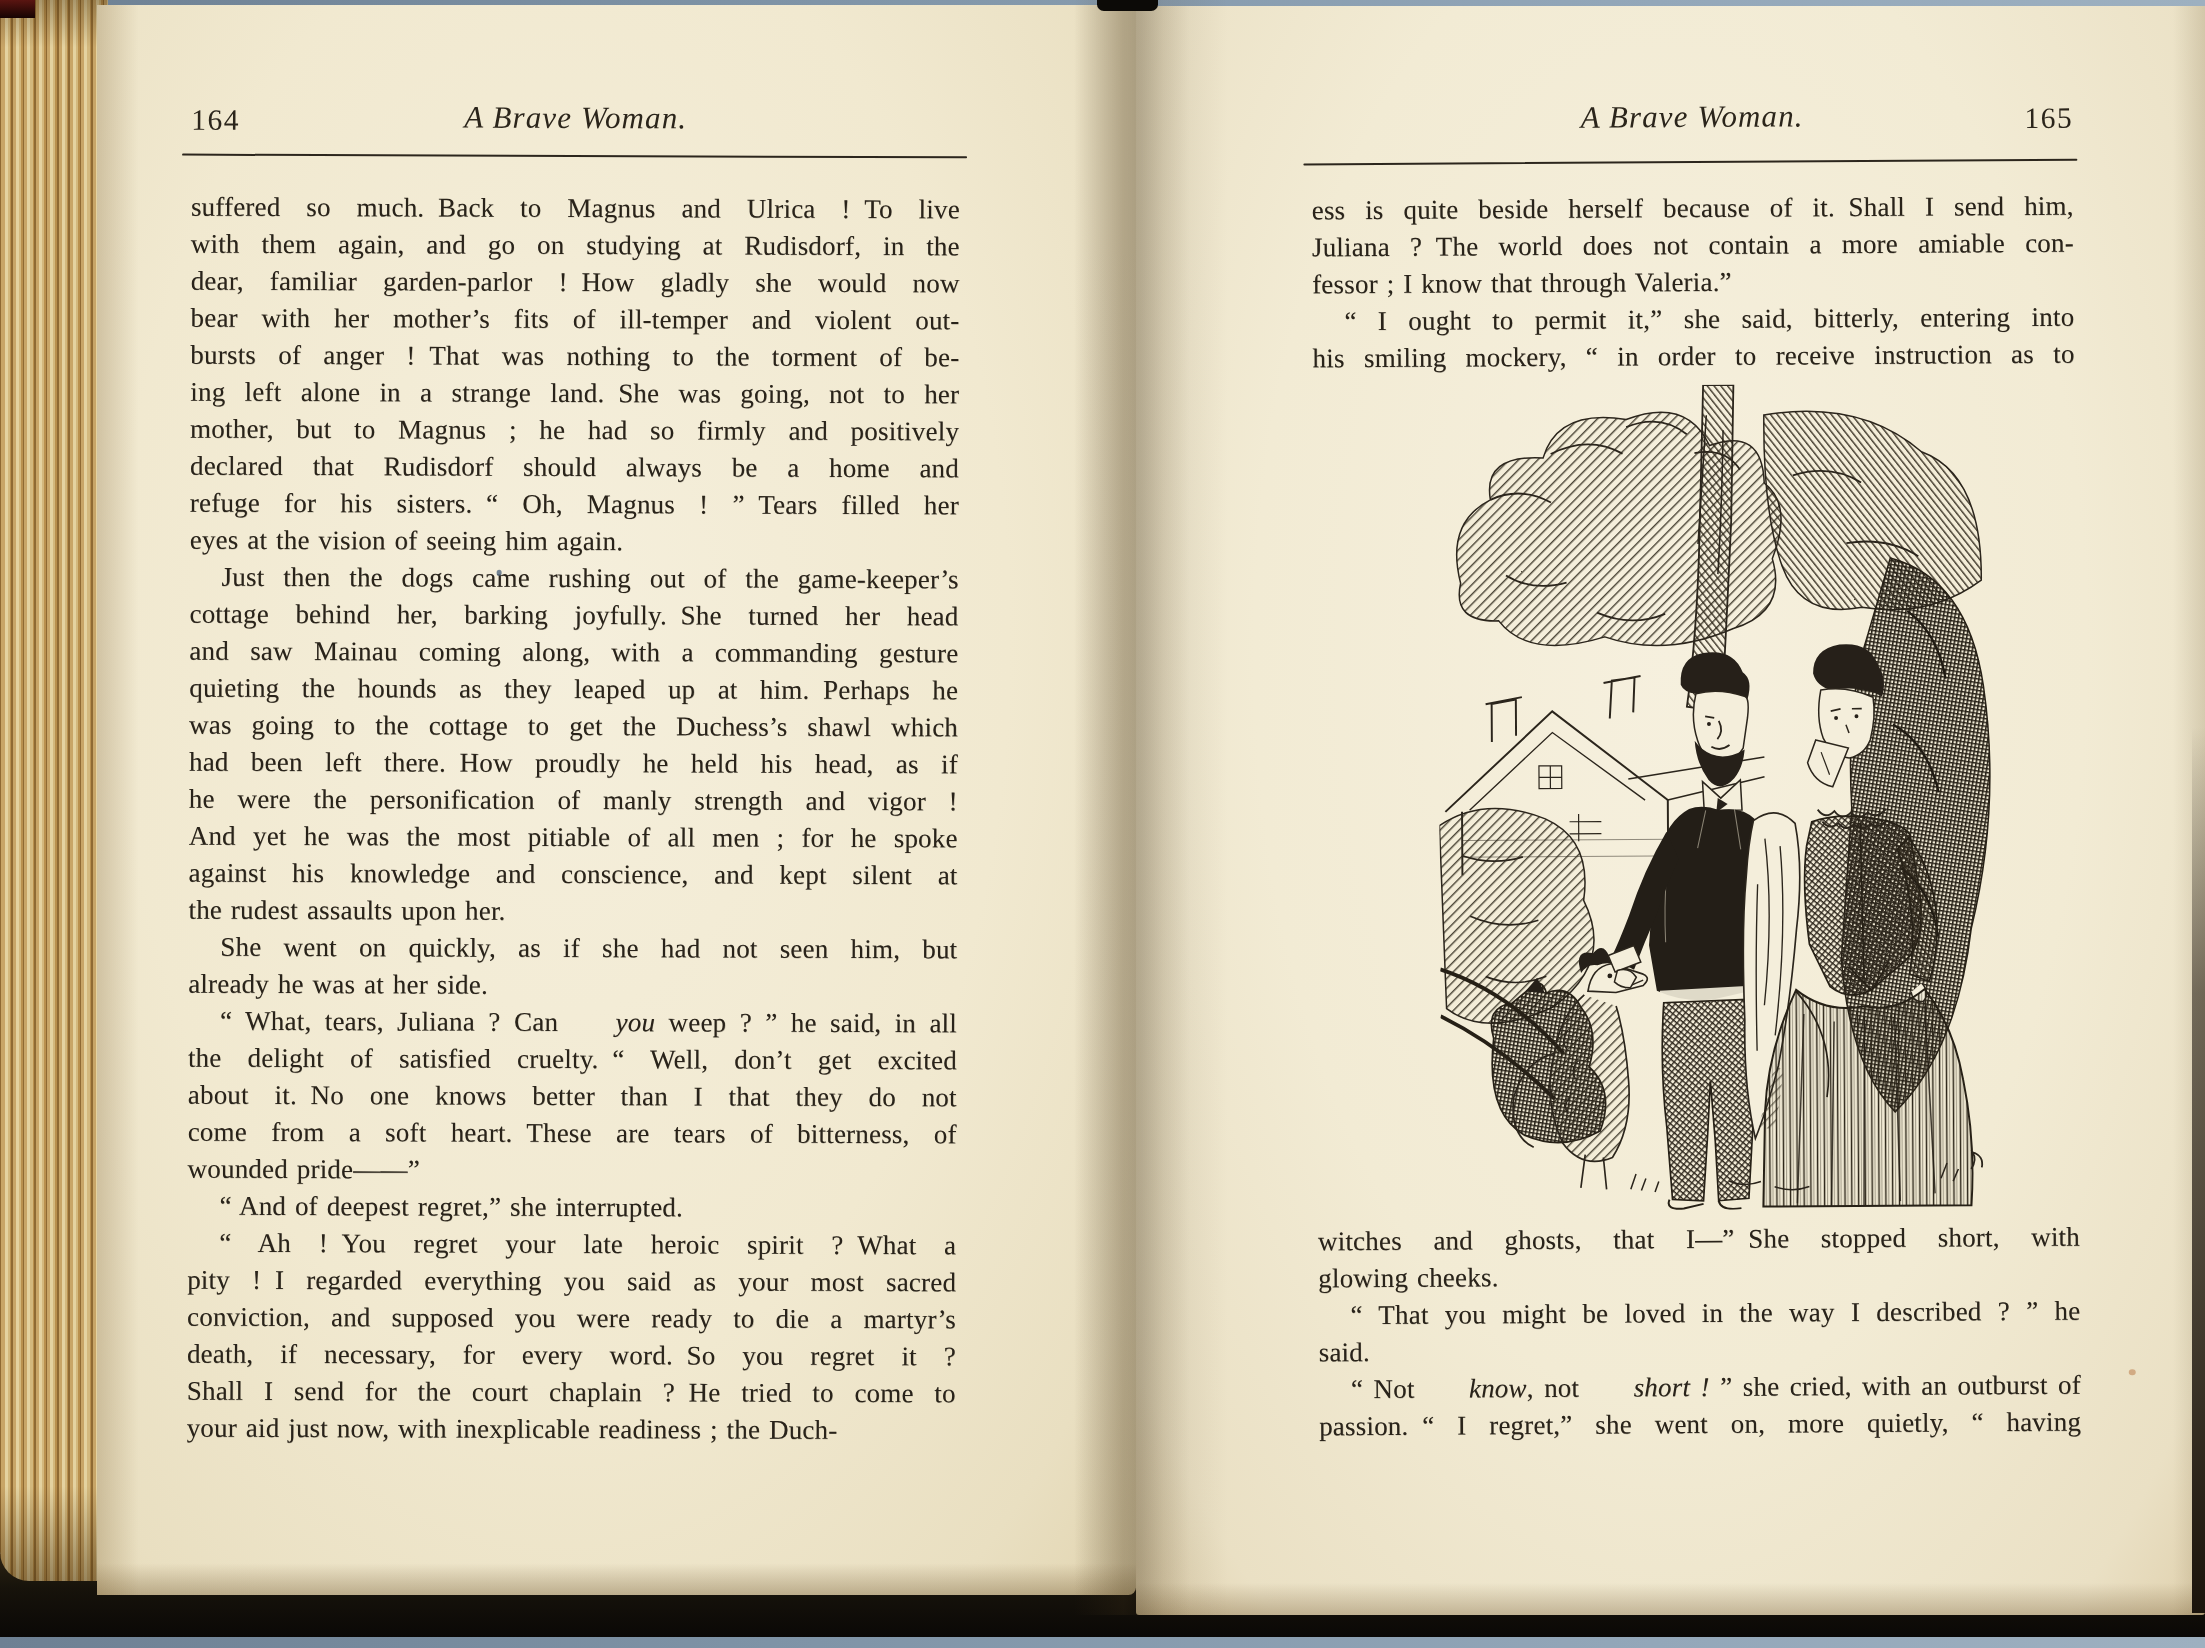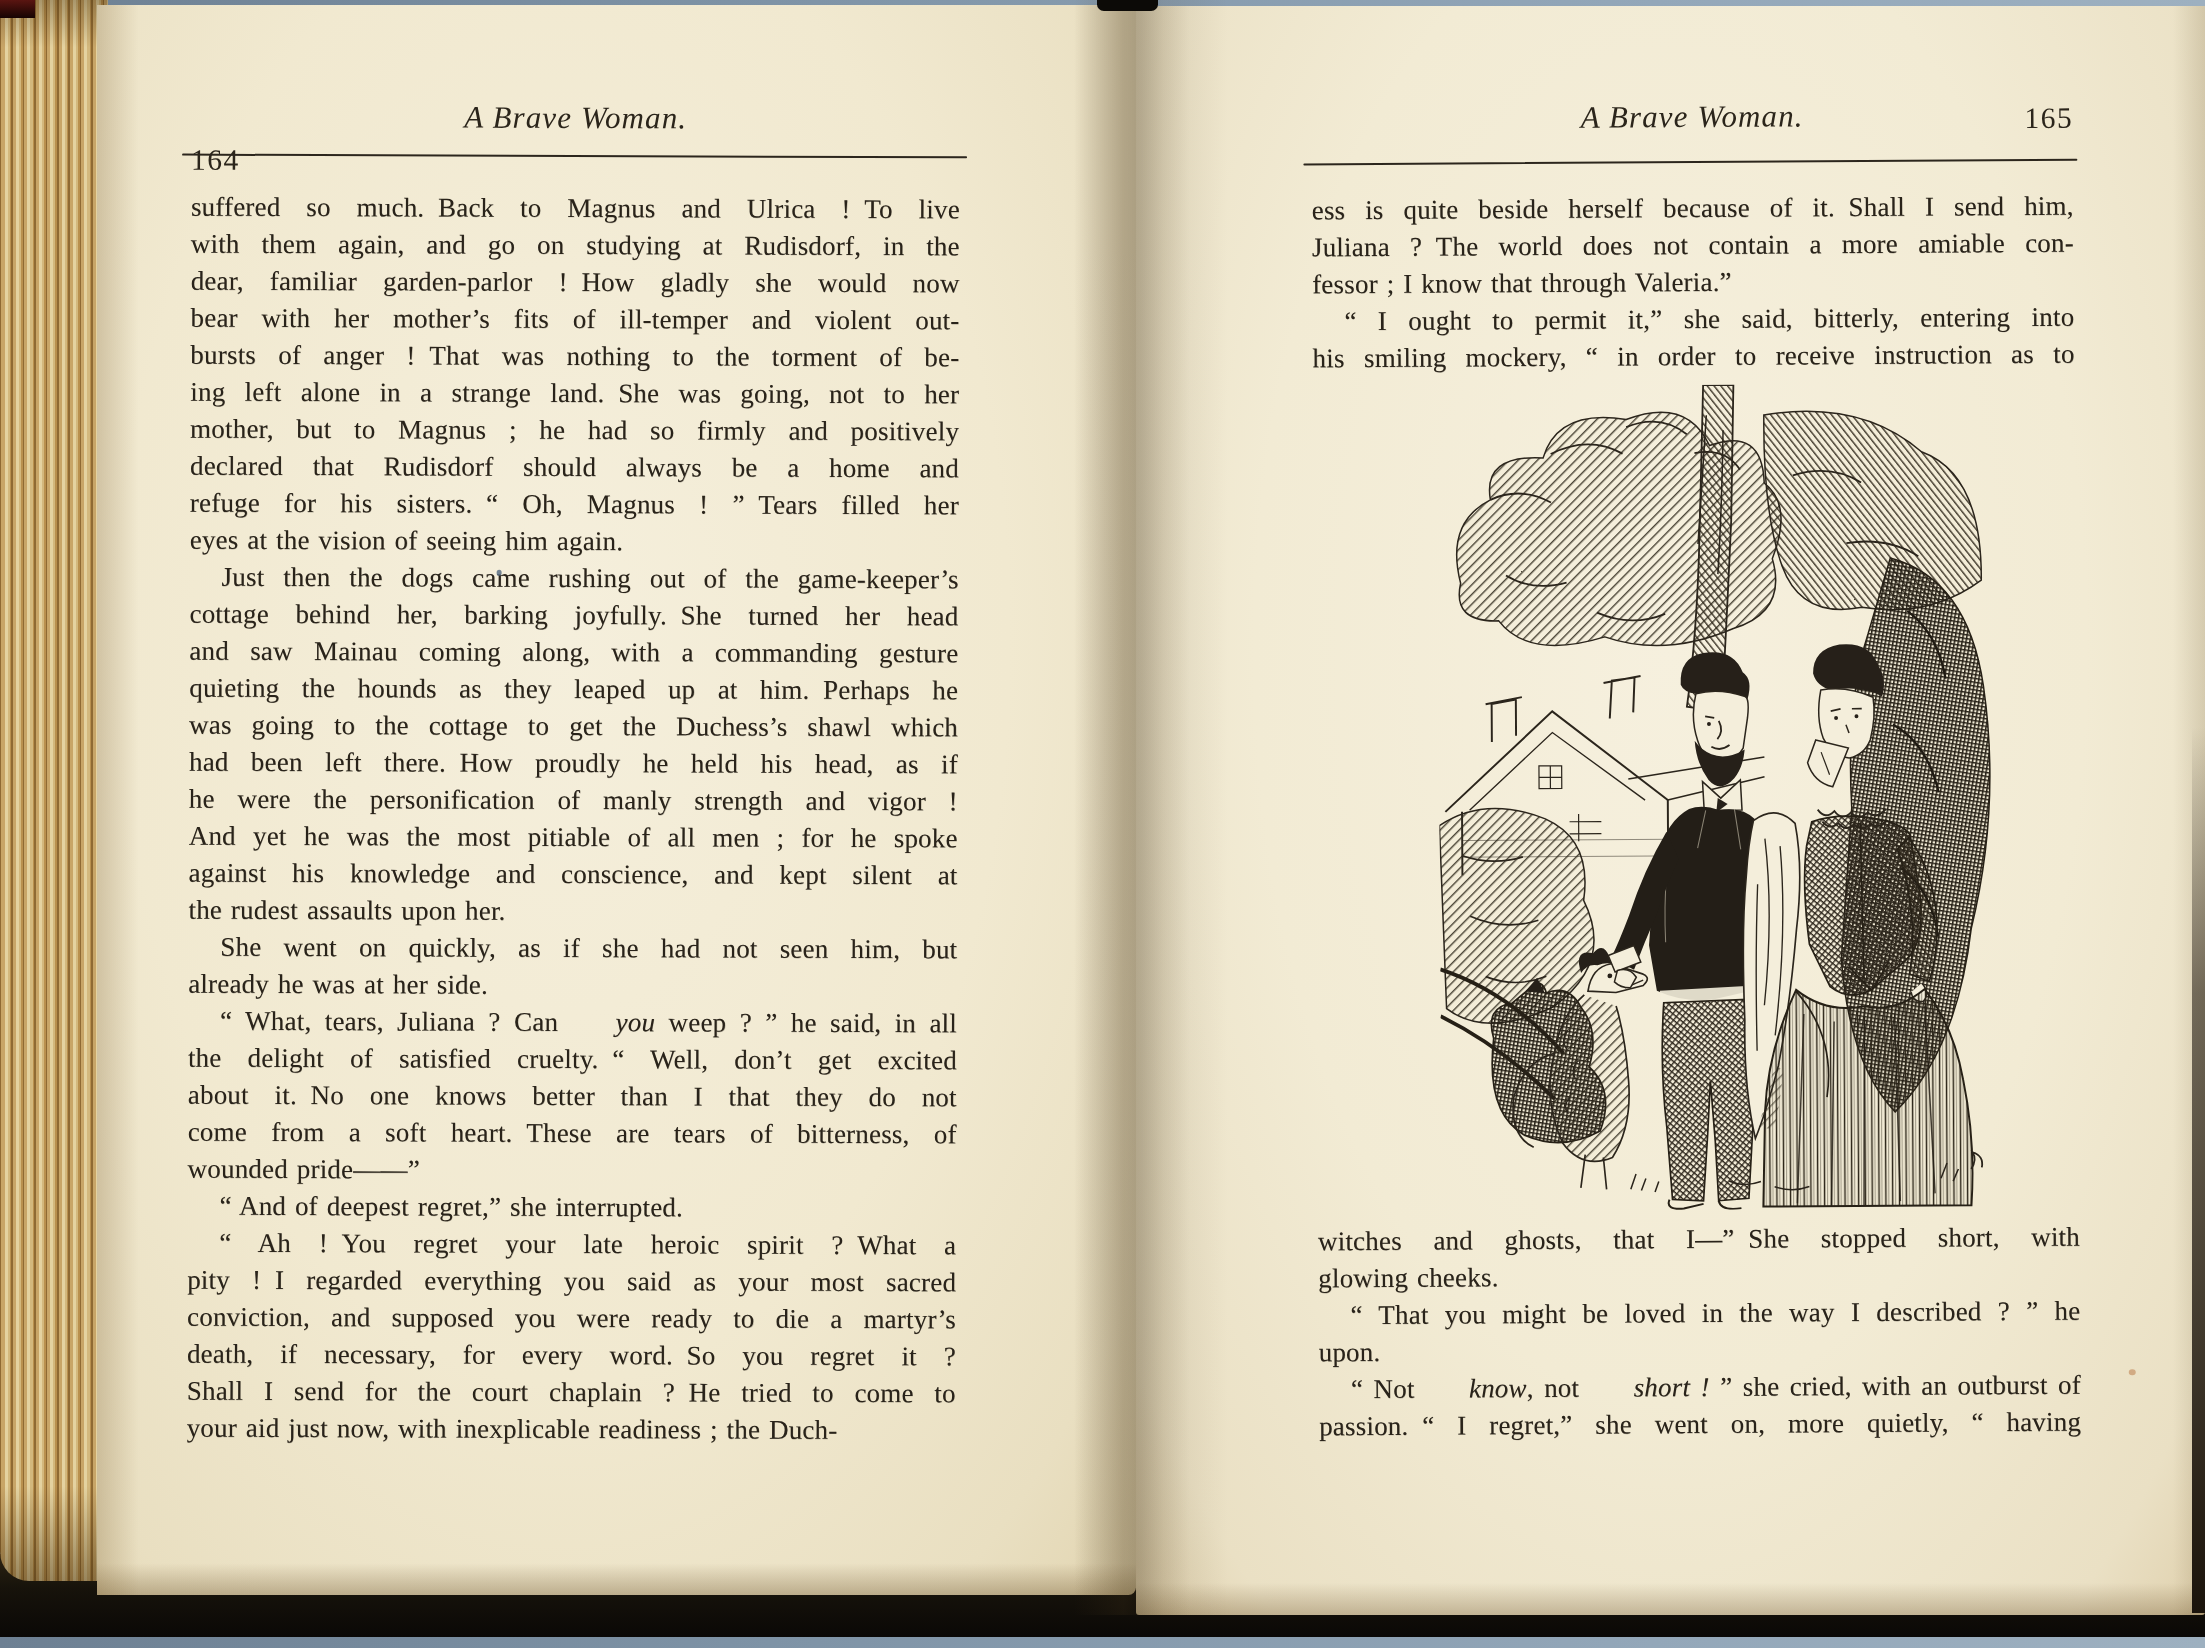--- a/index.html
+++ b/index.html
@@ -64,21 +64,21 @@
   <div class="edge-stack"></div>
   <div class="corner-red"></div>
 
   <div class="left-page"></div>
   <div class="right-page"></div>
   <div class="gutter-shadow"></div>
   <div class="spine-top-bar"></div>
   <div class="right-edge-dark"></div>
 
   <div class="left-content">
-    <div class="pagenum" style="left:189px;top:105px;margin-top:40px;">164</div>
+    <div class="pagenum" style="left:189px;top:105px;">164</div>
     <div class="runtitle" style="left:189px;width:769px;top:100px;">A Brave Woman.</div>
     <div class="hrule" style="left:180px;top:155px;width:785px;"></div>
     <div class="textcol" style="left:189px;top:190px;width:769px;">
         <div class="tline"><span>suffered so much. Back to Magnus and Ulrica ! To live</span></div>
         <div class="tline"><span>with them again, and go on studying at Rudisdorf, in the</span></div>
         <div class="tline"><span>dear, familiar garden-parlor ! How gladly she would now</span></div>
         <div class="tline"><span>bear with her mother’s fits of ill-temper and violent out-</span></div>
         <div class="tline"><span>bursts of anger ! That was nothing to the torment of be-</span></div>
         <div class="tline"><span>ing left alone in a strange land. She was going, not to her</span></div>
         <div class="tline"><span>mother, but to Magnus ; he had so firmly and positively</span></div>
@@ -247,21 +247,21 @@
           <path d="M250,1062 l7,-20 M264,1064 l6,-16 M282,1066 l5,-14 M380,1052 q20,9 42,1 M440,1060 q24,8 46,0 M660,1050 l8,-20 M676,1054 l7,-16"></path>
           <path d="M700,1038 q8,-12 2,-22 q15,5 12,20" stroke-width="2.4"></path>
         </g>
       </svg>
     </div>
 
     <div class="textcol" style="left:1315px;top:1221px;width:762px;">
         <div class="tline"><span>witches and ghosts, that I—” She stopped short, with</span></div>
         <div class="tline pend"><span>glowing cheeks.</span></div>
         <div class="tline in"><span>“ That you might be loved in the way I described ? ” he</span></div>
-        <div class="tline pend"><span>upon.</span></div>
+        <div class="tline pend"><span>said.</span></div>
         <div class="tline in"><span>“ Not </span><span class="it">know</span><span>, not </span><span class="it">short !</span><span> ” she cried, with an outburst of</span></div>
         <div class="tline"><span>passion. “ I regret,” she went on, more quietly, “ having</span></div>
       </div>
     <div class="speck-fox"></div>
   </div>
 
 </div>
 
 
 </body></html>

